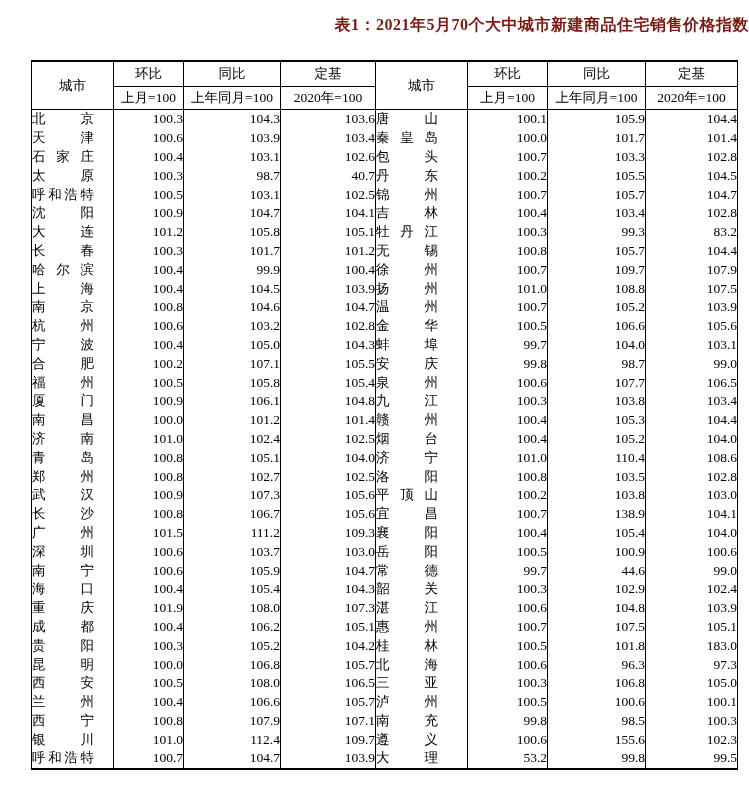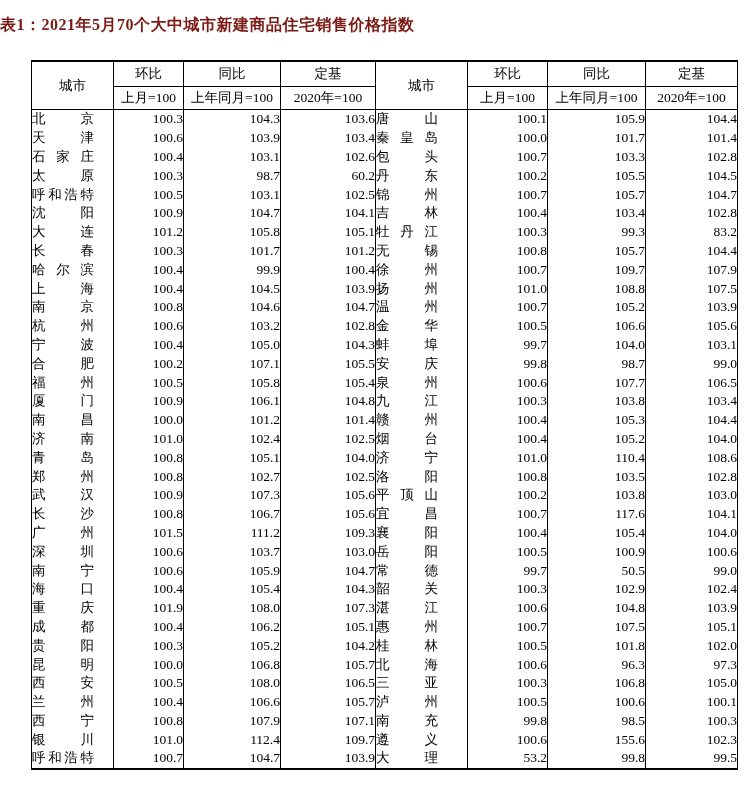--- a/index.html
+++ b/index.html
@@ -12,21 +12,21 @@
     width: 749px;
     height: 790px;
     background: #ffffff;
     font-family: "Liberation Serif", "DejaVu Serif", serif;
     color: #000000;
     overflow: hidden;
   }
   .table-title {
     margin-top: 15px;
     margin-bottom: 24px;
-    text-align: left;
+    text-align: right;
     font-size: 16px;
     font-weight: bold;
     color: #7a1a14;
     letter-spacing: 0.5px;
   }
   table.price-table {
     border-collapse: collapse;
     table-layout: fixed;
     margin-left: 31px;
     width: 706px;
@@ -130,21 +130,21 @@
           <td class="num-cell">102.6</td>
           <td class="city-cell"><span class="city-name">包头</span></td>
           <td class="num-cell">100.7</td>
           <td class="num-cell">103.3</td>
           <td class="num-cell">102.8</td>
         </tr>
         <tr>
           <td class="city-cell"><span class="city-name">太原</span></td>
           <td class="num-cell">100.3</td>
           <td class="num-cell">98.7</td>
-          <td class="num-cell">60.2</td>
+          <td class="num-cell">40.7</td>
           <td class="city-cell"><span class="city-name">丹东</span></td>
           <td class="num-cell">100.2</td>
           <td class="num-cell">105.5</td>
           <td class="num-cell">104.5</td>
         </tr>
         <tr>
           <td class="city-cell"><span class="city-name">呼和浩特</span></td>
           <td class="num-cell">100.5</td>
           <td class="num-cell">103.1</td>
           <td class="num-cell">102.5</td>
@@ -313,21 +313,21 @@
           <td class="num-cell">103.8</td>
           <td class="num-cell">103.0</td>
         </tr>
         <tr>
           <td class="city-cell"><span class="city-name">长沙</span></td>
           <td class="num-cell">100.8</td>
           <td class="num-cell">106.7</td>
           <td class="num-cell">105.6</td>
           <td class="city-cell"><span class="city-name">宜昌</span></td>
           <td class="num-cell">100.7</td>
-          <td class="num-cell">117.6</td>
+          <td class="num-cell">138.9</td>
           <td class="num-cell">104.1</td>
         </tr>
         <tr>
           <td class="city-cell"><span class="city-name">广州</span></td>
           <td class="num-cell">101.5</td>
           <td class="num-cell">111.2</td>
           <td class="num-cell">109.3</td>
           <td class="city-cell"><span class="city-name">襄阳</span></td>
           <td class="num-cell">100.4</td>
           <td class="num-cell">105.4</td>
@@ -343,21 +343,21 @@
           <td class="num-cell">100.9</td>
           <td class="num-cell">100.6</td>
         </tr>
         <tr>
           <td class="city-cell"><span class="city-name">南宁</span></td>
           <td class="num-cell">100.6</td>
           <td class="num-cell">105.9</td>
           <td class="num-cell">104.7</td>
           <td class="city-cell"><span class="city-name">常德</span></td>
           <td class="num-cell">99.7</td>
-          <td class="num-cell">50.5</td>
+          <td class="num-cell">44.6</td>
           <td class="num-cell">99.0</td>
         </tr>
         <tr>
           <td class="city-cell"><span class="city-name">海口</span></td>
           <td class="num-cell">100.4</td>
           <td class="num-cell">105.4</td>
           <td class="num-cell">104.3</td>
           <td class="city-cell"><span class="city-name">韶关</span></td>
           <td class="num-cell">100.3</td>
           <td class="num-cell">102.9</td>
@@ -384,21 +384,21 @@
           <td class="num-cell">105.1</td>
         </tr>
         <tr>
           <td class="city-cell"><span class="city-name">贵阳</span></td>
           <td class="num-cell">100.3</td>
           <td class="num-cell">105.2</td>
           <td class="num-cell">104.2</td>
           <td class="city-cell"><span class="city-name">桂林</span></td>
           <td class="num-cell">100.5</td>
           <td class="num-cell">101.8</td>
-          <td class="num-cell">102.0</td>
+          <td class="num-cell">183.0</td>
         </tr>
         <tr>
           <td class="city-cell"><span class="city-name">昆明</span></td>
           <td class="num-cell">100.0</td>
           <td class="num-cell">106.8</td>
           <td class="num-cell">105.7</td>
           <td class="city-cell"><span class="city-name">北海</span></td>
           <td class="num-cell">100.6</td>
           <td class="num-cell">96.3</td>
           <td class="num-cell">97.3</td>

